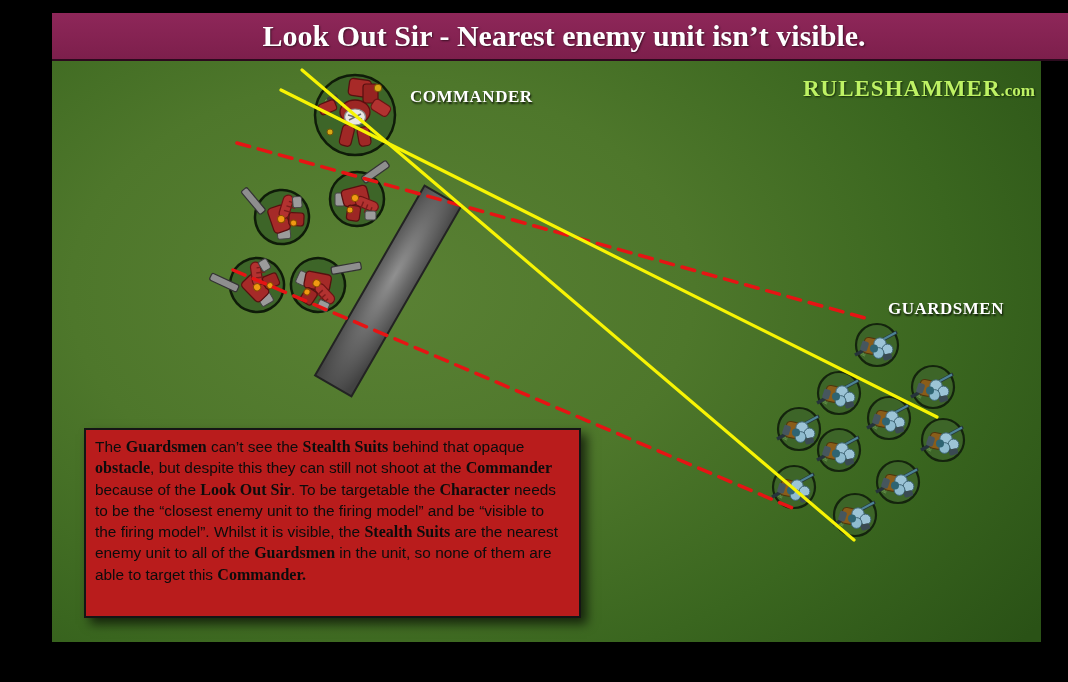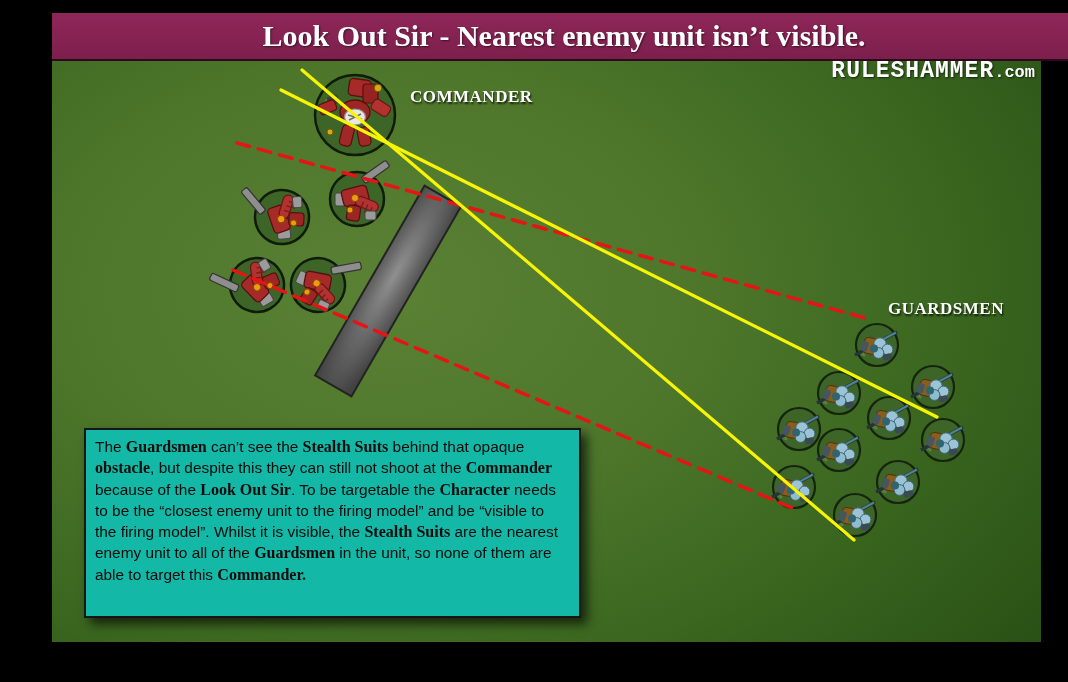--- a/index.html
+++ b/index.html
@@ -8,33 +8,33 @@
   .title-bar{position:absolute;left:52px;top:13px;width:1024px;height:48px;
          background:linear-gradient(180deg,#8e2759 0%,#7d1f4c 100%);
          border-bottom:2px solid #2c0a1e;box-sizing:border-box;}
   .title-text{width:100%;text-align:center;line-height:46px;color:#fff;
          font-family:"Liberation Serif",serif;font-weight:bold;font-size:30px;
          text-shadow:1px 1px 2px rgba(0,0,0,.55);}
   .field{position:absolute;left:52px;top:61px;width:989px;height:581px;
          background:radial-gradient(ellipse 820px 560px at 330px 230px,
             #5a8134 0%, #4e772b 38%, #3a661f 70%, #2a5216 100%);}
   .scene{position:absolute;left:0;top:0;width:1068px;height:682px;}
-  .watermark{position:absolute;right:33px;top:58px;color:#ffffff;
-         font-family:Liberation Mono, monospace;font-weight:bold;
+  .watermark{position:absolute;right:33px;top:76px;color:#bef264;
+         font-family:Liberation Serif, serif;font-weight:bold;
          text-shadow:1px 1px 2px rgba(10,25,5,.8);white-space:nowrap;}
   .watermark .wm-name{font-size:23px;letter-spacing:1px;}
   .watermark .wm-tld{font-size:17px;}
   .unit-label{position:absolute;color:#fff;font-family:"Liberation Serif",serif;
          font-weight:bold;font-size:17px;letter-spacing:.5px;line-height:19px;
          text-shadow:1px 2px 2px rgba(0,0,0,.75);white-space:pre-line;}
   .lbl-commander{left:410px;top:87px;}
   .lbl-stealth{left:136px;top:313px;}
   .lbl-guardsmen{left:888px;top:299px;}
   .rules-box{position:absolute;left:84px;top:428px;width:497px;height:190px;
-         box-sizing:border-box;background:#14b8a6;border:2px solid #151515;
+         box-sizing:border-box;background:#b91c1c;border:2px solid #151515;
          box-shadow:6px 6px 10px rgba(0,0,0,.65);
          padding:6px 10px 5px 9px;color:#0c0c0c;
          font-size:15.4px;line-height:21.3px;}
   .rules-box .rt-b{font-family:"Liberation Serif",serif;font-weight:bold;font-size:16px;}
 </style>
 </head>
 <body>
 
 <div class="stage">
 

